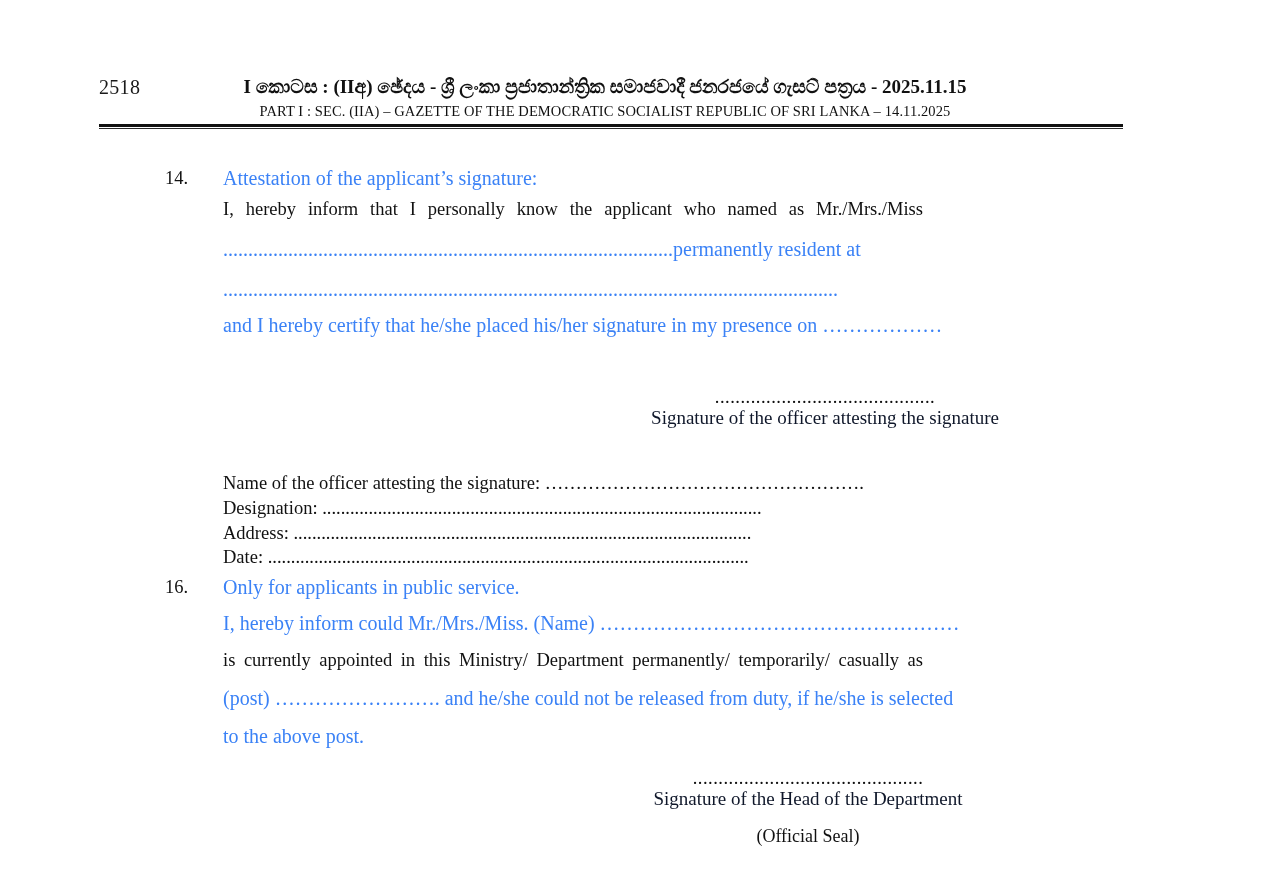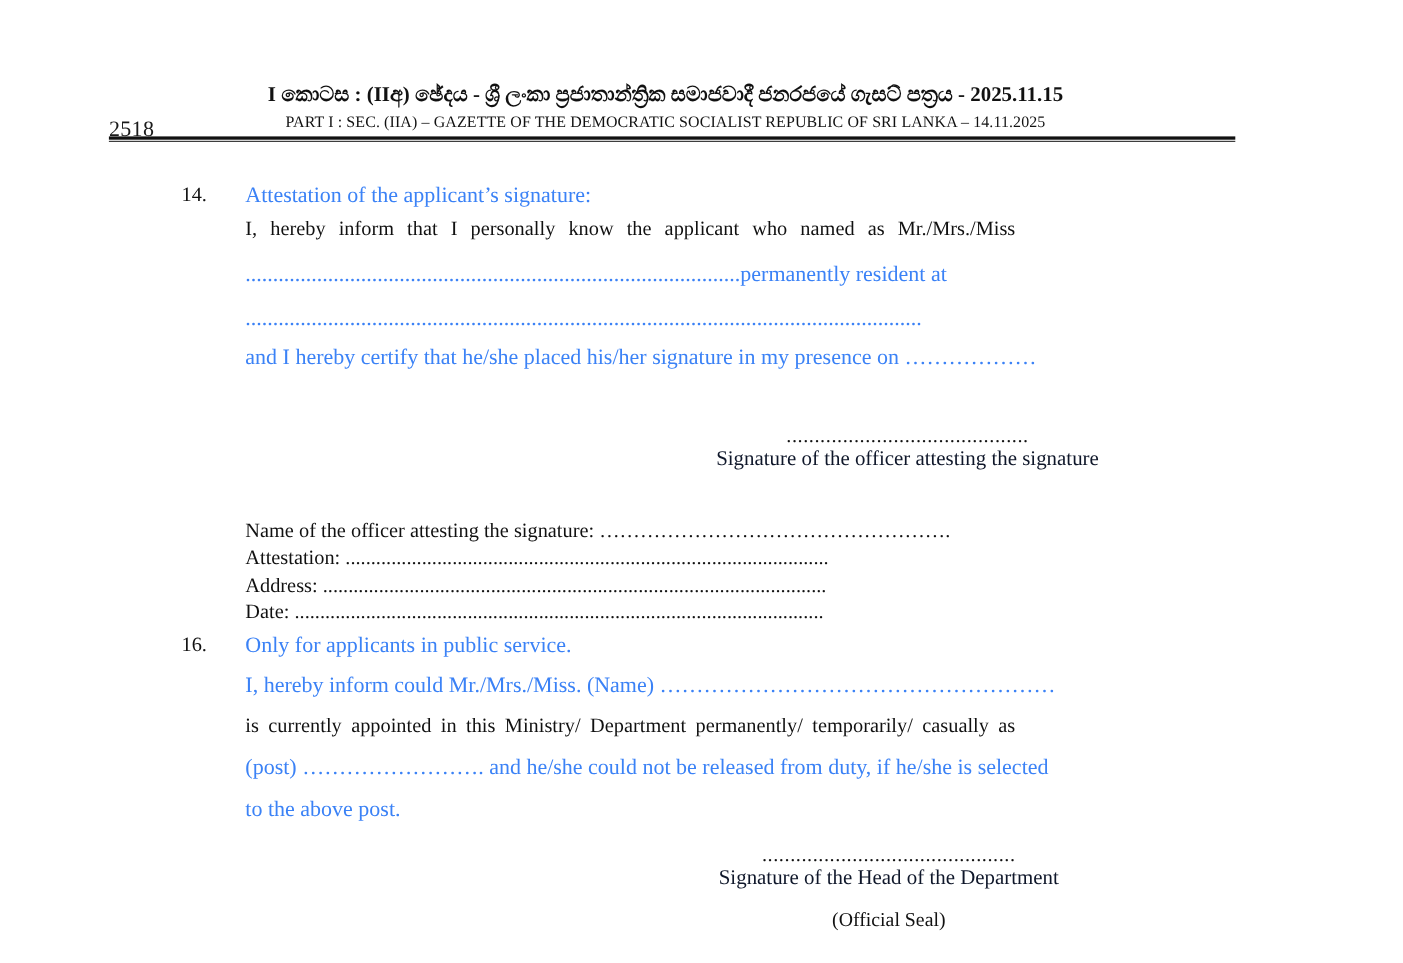--- a/index.html
+++ b/index.html
@@ -27,21 +27,20 @@
     position: relative;
     height: 30px;
   }
   .page-number {
     position: absolute;
     left: 0;
     top: 2px;
     font-size: 20px;
     letter-spacing: 0.3px;
     color: #1a1a1a;
-    margin-top: 31px;
   }
   .header-sinhala {
     position: absolute;
     left: 0;
     right: 12px;
     top: 0;
     text-align: center;
     font-size: 19px;
     font-weight: bold;
     color: #111;
@@ -204,21 +203,21 @@
 
   <div class="gap-30"></div>
   <div class="gap-14"></div>
 
   <div class="clause" style="padding-right:251px;">
     <div class="field-row">
       <span>Name of the officer attesting the signature:</span><span class="dotted"> …………………………………………….</span>
     </div>
     <div class="gap-6"></div>
     <div class="field-row">
-      <span>Attestation:</span><span class="dotted"> ...............................................................................................</span>
+      <span>Designation:</span><span class="dotted"> ...............................................................................................</span>
     </div>
     <div class="gap-6"></div>
     <div class="field-row">
       <span>Address:</span><span class="dotted"> ...................................................................................................</span>
     </div>
     <div class="gap-6"></div>
     <div class="field-row">
       <span>Date:</span><span class="dotted"> ........................................................................................................</span>
     </div>
   </div>

